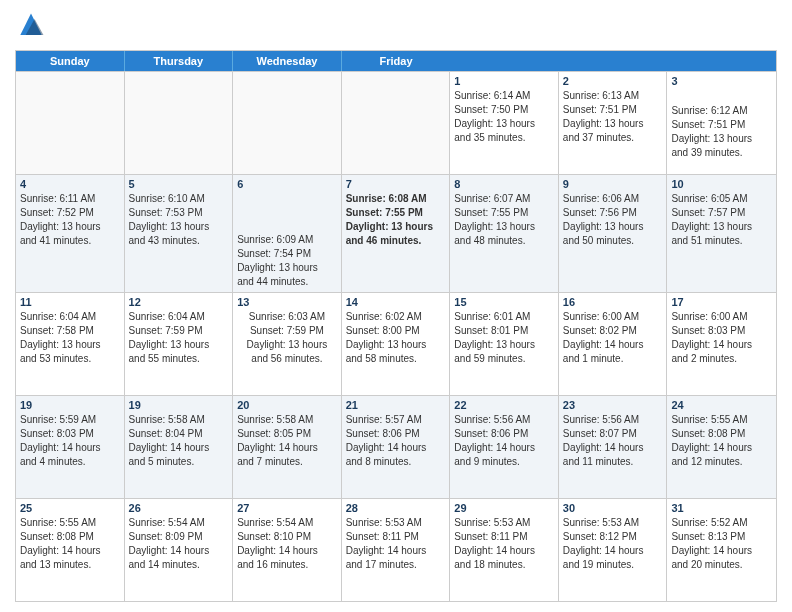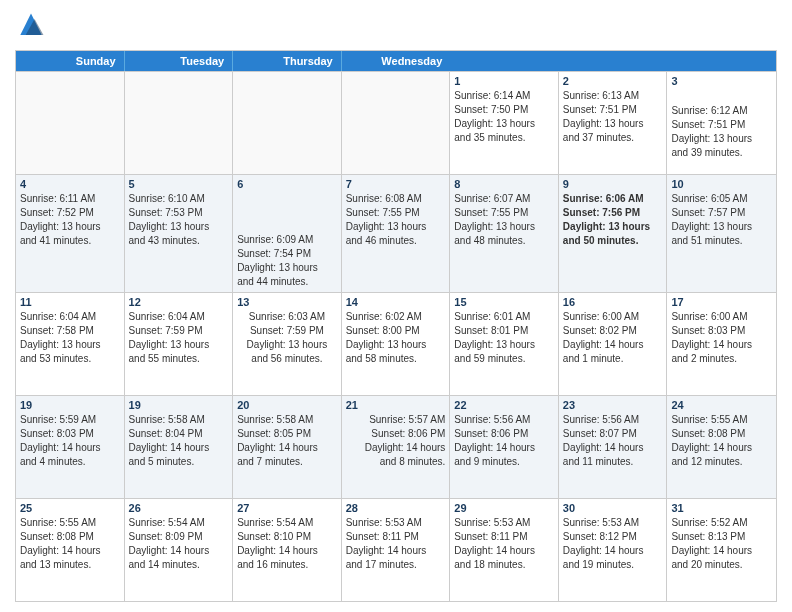--- a/index.html
+++ b/index.html
@@ -63,21 +63,21 @@
     }
     .cal-header {
       display: grid;
       grid-template-columns: repeat(7, 1fr);
       background: #2980d0;
     }
     .cal-header-cell {
       color: #fff;
       font-size: 11px;
       font-weight: bold;
-      text-align: right;
+      text-align: center;
       padding: 4px 8px;
       border-right: 1px solid #5aaae0;
     }
     .cal-header-cell:last-child { border-right: none; }
     .cal-body {
       flex: 1;
       display: flex;
       flex-direction: column;
     }
     .cal-row {
@@ -126,23 +126,23 @@
     </div>
     <div class="title-block">
       <h1></h1>
       <h2></h2>
     </div>
   </div>
 
   <div class="calendar">
     <div class="cal-header">
     <div class="cal-header-cell">Sunday</div>
-        <div class="cal-header-cell">Tuesday</div>
         <div class="cal-header-cell">Thursday</div>
         <div class="cal-header-cell">Wednesday</div>
+        <div class="cal-header-cell">Friday</div>
       </div>
     <div class="cal-body">
     <div class="cal-row">
           <div class="cal-cell empty"></div>
           <div class="cal-cell empty"></div>
           <div class="cal-cell empty"></div>
           <div class="cal-cell empty"></div>
           <div class="cal-cell">
             <div class="day-num">1</div>
             <div class="day-info" style="white-space: pre-line;">Sunrise: 6:14 AM
@@ -182,35 +182,35 @@
           </div>
           <div class="cal-cell alt-row">
             <div class="day-num">6</div>
             <div class="day-info" style="white-space: pre-line; margin-top: 43px;">Sunrise: 6:09 AM
 Sunset: 7:54 PM
 Daylight: 13 hours
 and 44 minutes.</div>
           </div>
           <div class="cal-cell alt-row">
             <div class="day-num">7</div>
-            <div class="day-info" style="white-space: pre-line;">Sunrise: 6:08 AM
+            <div class="day-info" style="white-space: pre-line; font-weight: bold;">Sunrise: 6:08 AM
 Sunset: 7:55 PM
 Daylight: 13 hours
 and 46 minutes.</div>
           </div>
           <div class="cal-cell alt-row">
             <div class="day-num">8</div>
             <div class="day-info" style="white-space: pre-line;">Sunrise: 6:07 AM
 Sunset: 7:55 PM
 Daylight: 13 hours
 and 48 minutes.</div>
           </div>
           <div class="cal-cell alt-row">
             <div class="day-num">9</div>
-            <div class="day-info" style="white-space: pre-line; font-weight: bold;">Sunrise: 6:06 AM
+            <div class="day-info" style="white-space: pre-line;">Sunrise: 6:06 AM
 Sunset: 7:56 PM
 Daylight: 13 hours
 and 50 minutes.</div>
           </div>
           <div class="cal-cell alt-row">
             <div class="day-num">10</div>
             <div class="day-info" style="white-space: pre-line;">Sunrise: 6:05 AM
 Sunset: 7:57 PM
 Daylight: 13 hours
 and 51 minutes.</div>
@@ -284,21 +284,21 @@
           </div>
           <div class="cal-cell alt-row">
             <div class="day-num">20</div>
             <div class="day-info" style="white-space: pre-line;">Sunrise: 5:58 AM
 Sunset: 8:05 PM
 Daylight: 14 hours
 and 7 minutes.</div>
           </div>
           <div class="cal-cell alt-row">
             <div class="day-num">21</div>
-            <div class="day-info" style="white-space: pre-line; text-align: right;">Sunrise: 5:57 AM
+            <div class="day-info" style="white-space: pre-line;">Sunrise: 5:57 AM
 Sunset: 8:06 PM
 Daylight: 14 hours
 and 8 minutes.</div>
           </div>
           <div class="cal-cell alt-row">
             <div class="day-num">22</div>
             <div class="day-info" style="white-space: pre-line;">Sunrise: 5:56 AM
 Sunset: 8:06 PM
 Daylight: 14 hours
 and 9 minutes.</div>

